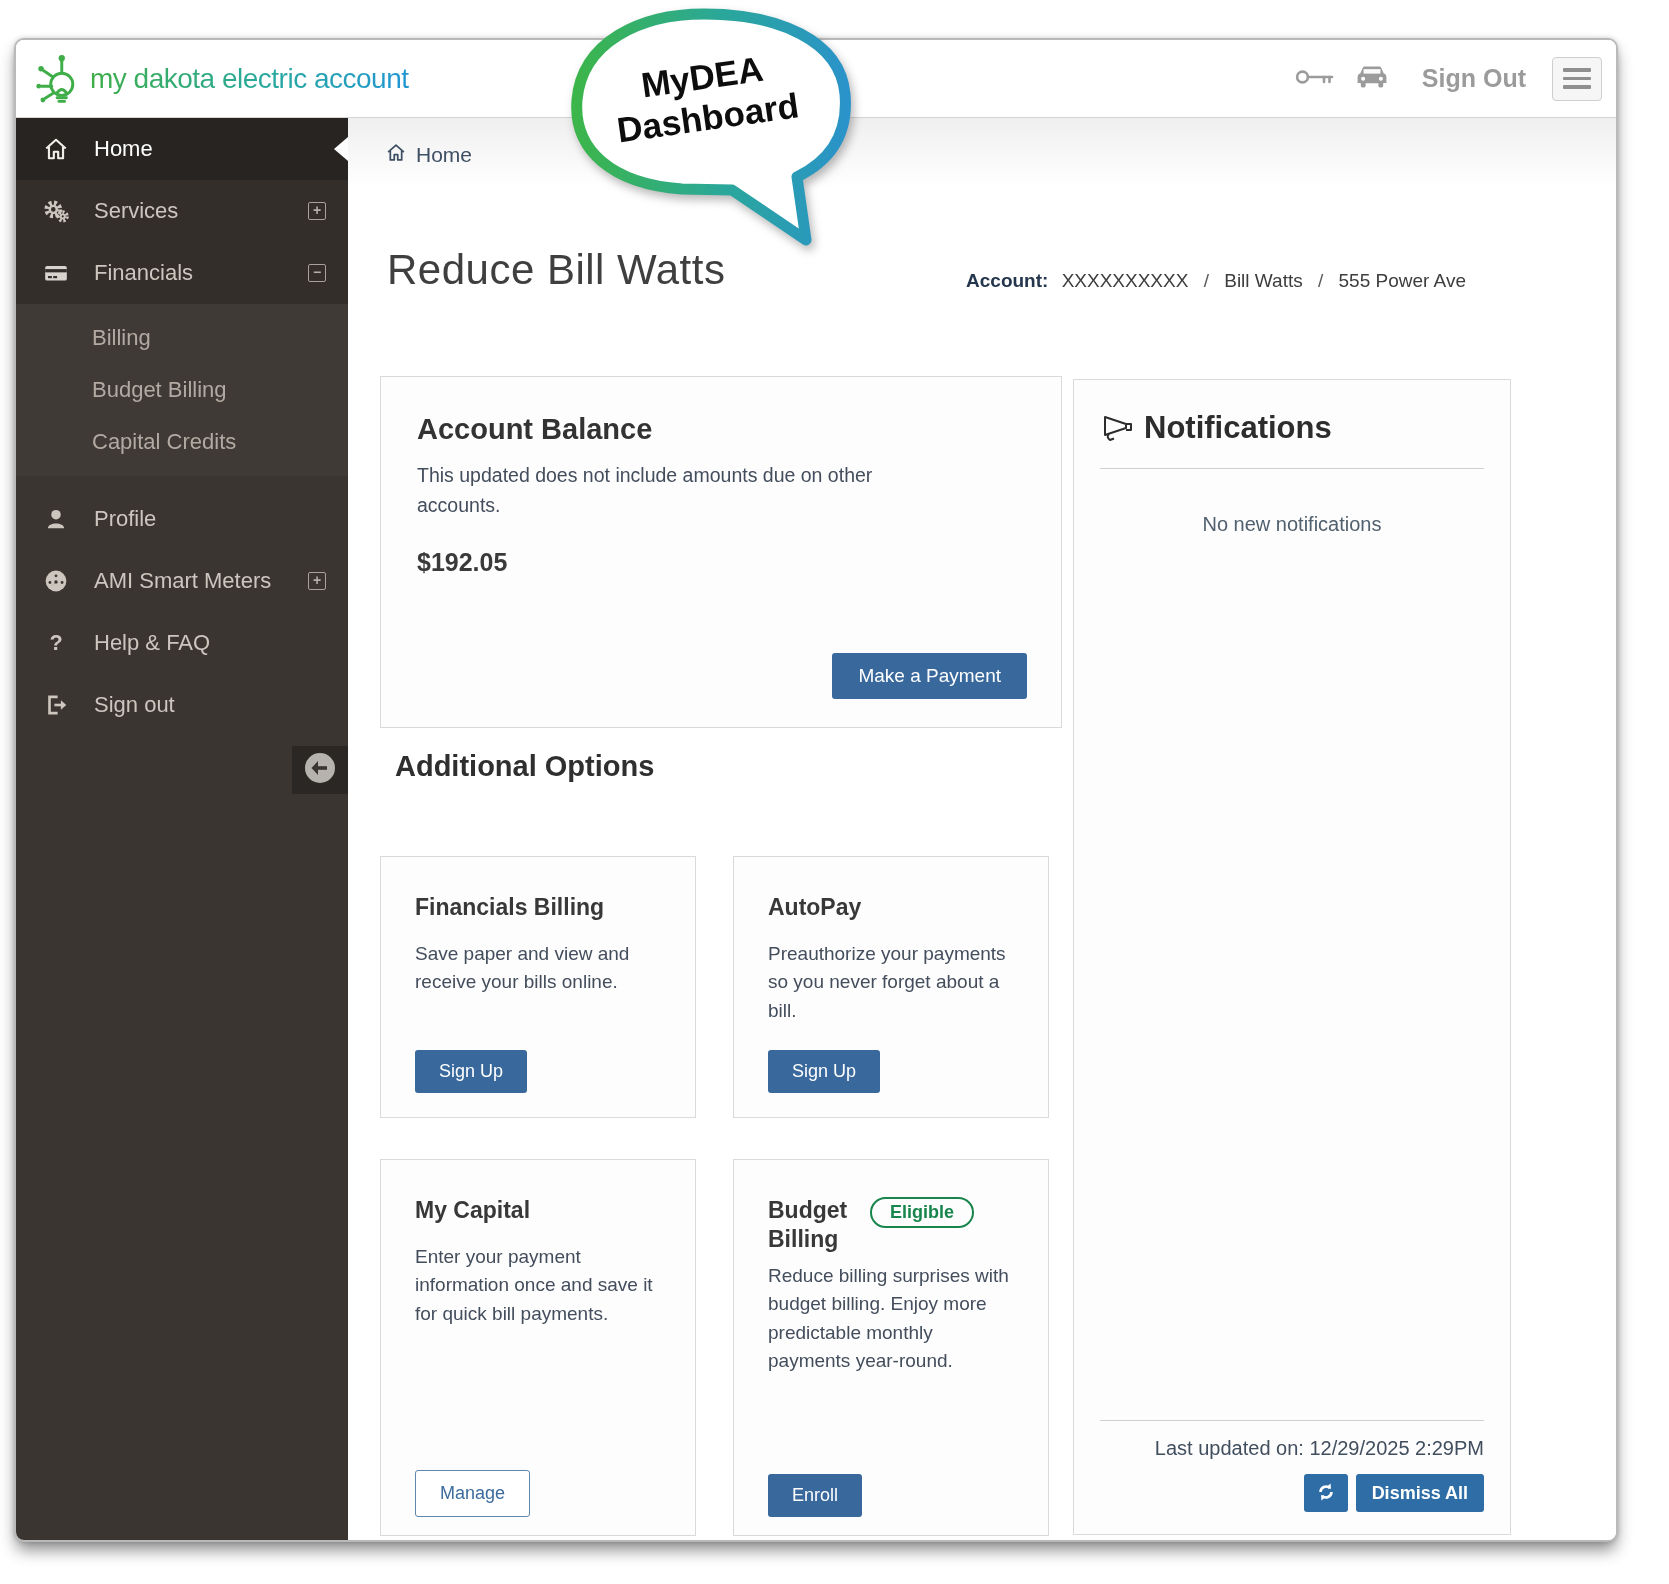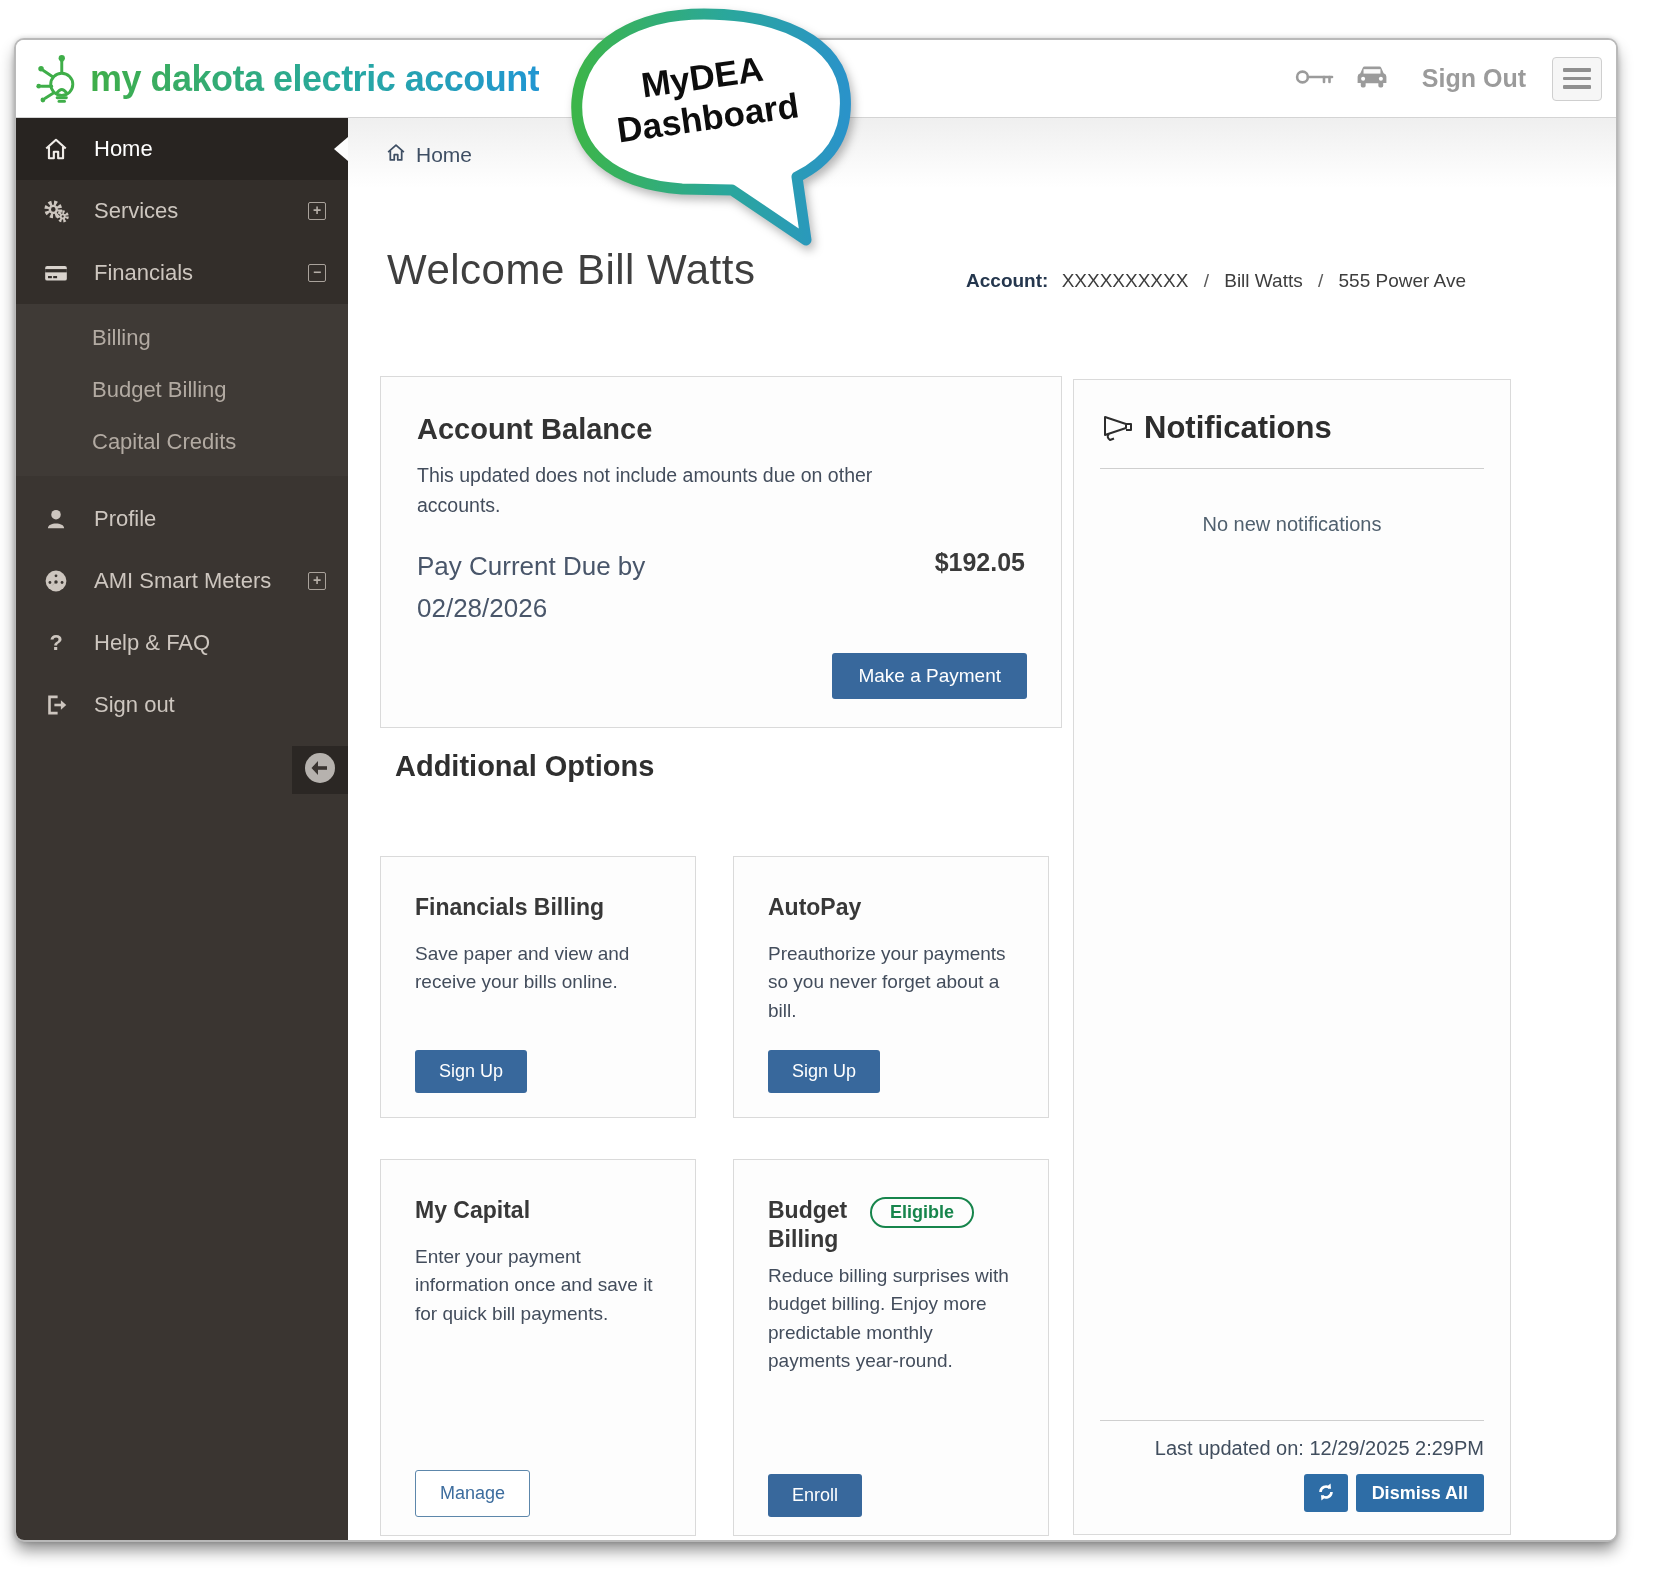--- a/index.html
+++ b/index.html
@@ -14,21 +14,21 @@
   .page{position:relative; width:1669px; height:1584px; background:#fff; overflow:hidden;}
 
   .frame{position:absolute; left:14px; top:38px; width:1604px; height:1504px;
     border:2px solid #b9b9b9; border-radius:10px; background:#fff; overflow:hidden;
     box-shadow:0 10px 16px -2px rgba(0,0,0,.45), 0 0 5px rgba(0,0,0,.18);}
 
   
   .topbar{height:78px; display:flex; align-items:center; padding:0 14px 0 20px;
     border-bottom:1px solid #d4d4d4; background:#fff; position:relative; z-index:2;}
   .logo{display:flex; align-items:center; gap:8px; cursor:pointer;}
-  .logo-text{font-size:36px; font-weight:700; letter-spacing:-.5px; color:var(--logo-green,#3fae49);
+  .logo-text{font-size:28px; font-weight:400; letter-spacing:-.5px; color:var(--logo-green,#3fae49);
     background:linear-gradient(90deg,var(--logo-green,#3fae49) 0%,var(--logo-teal,#28a99e) 55%,var(--logo-blue,#2196d2) 100%);
     -webkit-background-clip:text; background-clip:text; -webkit-text-fill-color:transparent;}
   .top-right{margin-left:auto; display:flex; align-items:center; gap:18px; color:var(--muted-gray,#9b9b9b);}
   .signout-label{font-size:25px; font-weight:700; color:var(--muted-gray,#9b9b9b); margin-left:14px; cursor:pointer;}
   .burger{width:50px; height:44px; border:1px solid #cfcfcf; border-radius:4px; background:#f6f6f6;
     display:flex; flex-direction:column; justify-content:center; align-items:center; gap:5px; cursor:pointer; margin-left:8px;}
   .burger span{display:block; width:28px; height:3.5px; background:#8f8f8f; border-radius:1px;}
 
   
   .body-row{display:flex; height:1422px;}
@@ -280,36 +280,35 @@
         <div class="breadcrumb">
           <span>
             <svg width="22" height="21" viewBox="0 0 24 24" fill="none" stroke="#3e4e63" stroke-width="2" stroke-linejoin="round">
               <path d="M3 11.5 L12 3.5 L21 11.5"></path>
               <path d="M5.5 10 V20.5 H10 V14.5 H14 V20.5 H18.5 V10"></path>
             </svg>
           </span>
           <span>Home</span>
         </div>
 
-        <h1 class="welcome">Welcome Bill Watts</h1>
+        <h1 class="welcome">Reduce Bill Watts</h1>
 
         <div class="account-meta">
           <span class="lbl">Account:</span>
           <span>XXXXXXXXXX</span>
           <span class="sep">/</span>
           <span>Bill Watts</span>
           <span class="sep">/</span>
           <span>555 Power Ave</span>
         </div>
 
         <section class="card-box balance">
           <h2>Account Balance</h2>
           <p class="desc">This updated does not include amounts due on other accounts.</p>
           <div class="due-row">
-            <div class="due-label">Pay Current Due by 02/28/2026</div>
             <div class="due-amount">$192.05</div>
           </div>
           <button class="btn">Make a Payment</button>
         </section>
 
         <section class="card-box notif">
           <div class="notif-head">
             <span>
               <svg width="40" height="34" viewBox="0 0 40 34" fill="none" stroke="#2d2d2d" stroke-width="2" stroke-linejoin="round">
                 <path d="M5 8 L5 26 L26 19 V15 Z M5 8 L26 15" transform="translate(0,-1)"></path>

